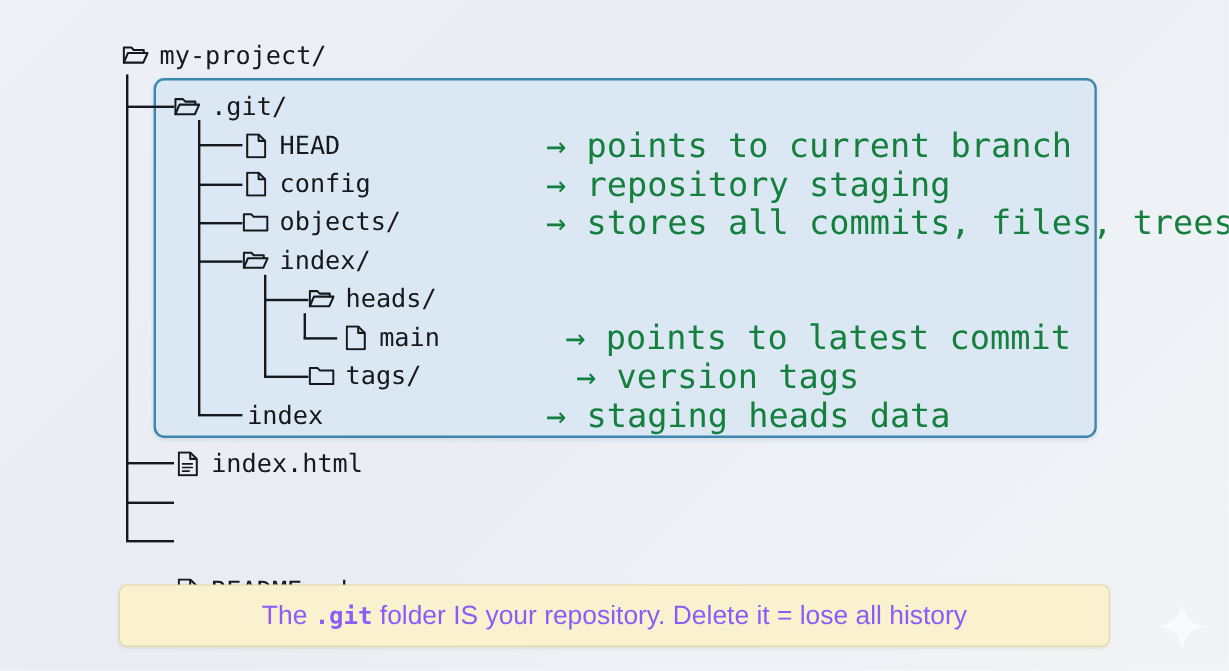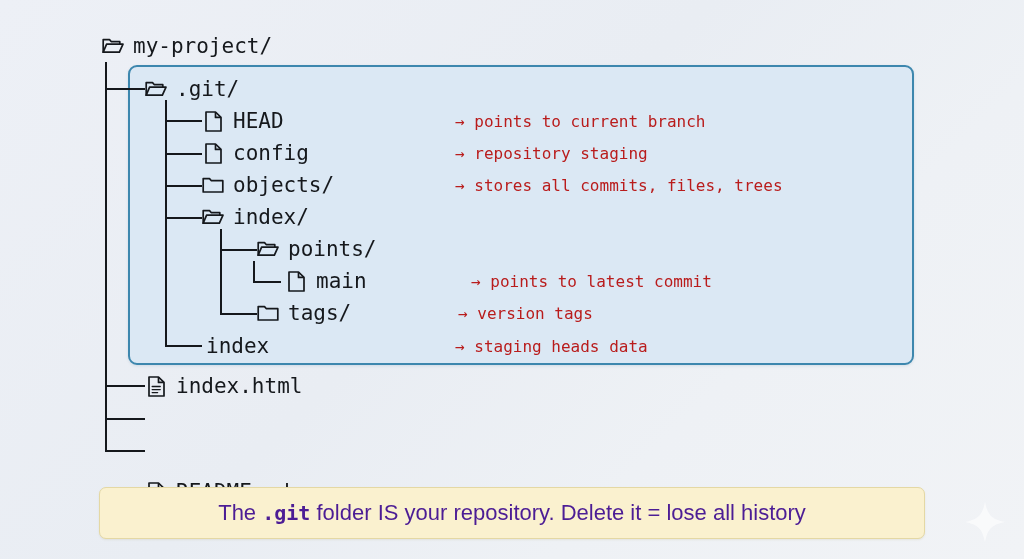--- a/index.html
+++ b/index.html
@@ -27,21 +27,21 @@
     font-family:"DejaVu Sans Mono",monospace;
     font-size:21px;color:#15181c;letter-spacing:0px;
   }
   .ico{
     width:22px;height:24px;margin-right:9px;flex:0 0 auto;
     display:inline-flex;align-items:center;justify-content:center;
   }
   .ico svg{display:block;}
   .annot{
     position:absolute;font-family:"DejaVu Sans Mono",monospace;
-    font-size:16px;color:#b91c1c;white-space:pre;height:32px;
+    font-size:28px;color:#15803d;white-space:pre;height:32px;
     display:flex;align-items:center;
   }
 
   
   .hlbox{
     position:absolute;left:128px;top:65px;width:782px;height:296px;
     background:#dbe8f4;border:2.5px solid #3d87ae;border-radius:9px;
     box-shadow:0 1px 3px rgba(40,90,130,.13);
   }
 
@@ -52,21 +52,21 @@
 
   
   .callout{
     position:absolute;left:99px;top:487px;width:824px;height:50px;
     background:#faf1cf;border:1.5px solid #e4d8a4;border-radius:7px;
     display:flex;align-items:center;justify-content:center;
     box-shadow:0 1px 2px rgba(150,130,60,.12);
   }
   .callout-text{
     font-family:"Liberation Sans",sans-serif;
-    font-size:22px;color:#4c1d95;white-space:pre;
+    font-size:22px;color:#8b5cf6;white-space:pre;
   }
   .callout-text .mono{
     font-family:"DejaVu Sans Mono",monospace;font-weight:bold;font-size:20px;
   }
 </style>
 </head>
 <body>
 
 <div class="stage">
 
@@ -155,21 +155,21 @@
       <span class="name">index/</span>
     </div>
 
     <div class="row" style="left:257px;top:233px;">
       <span class="ico">
         <svg width="22" height="18" viewBox="0 0 22 18">
             <path d="M1.2 15.2V2.6h6.3l1.9 2.1h8.4v2.3" fill="none" stroke="#15181c" stroke-width="1.7" stroke-linejoin="round" stroke-linecap="round"></path>
             <path d="M1.2 15.2 L4.6 7.2 H21 L17.4 15.2 Z" fill="none" stroke="#15181c" stroke-width="1.7" stroke-linejoin="round"></path>
           </svg>
       </span>
-      <span class="name">points/</span>
+      <span class="name">heads/</span>
     </div>
 
     <div class="row" style="left:285px;top:265px;">
       <span class="ico">
         <svg width="17" height="21" viewBox="0 0 17 21">
             <path d="M1 1h9.5L16 6.4V20H1Z" fill="none" stroke="#15181c" stroke-width="1.7" stroke-linejoin="round"></path>
             <path d="M10.5 1v5.4H16" fill="none" stroke="#15181c" stroke-width="1.7" stroke-linejoin="round"></path>
           </svg>
       </span>
       <span class="name">main</span>
@@ -208,21 +208,21 @@
             <path d="M4.2 10.5h8M4.2 13.6h8M4.2 16.6h5.4" stroke="#15181c" stroke-width="1.4" stroke-linecap="round"></path>
           </svg>
       </span>
       <span class="name">README.md</span>
     </div>
 
     <div class="annot" style="left:455px;top:105px;">→ points to current branch</div>
     <div class="annot" style="left:455px;top:137px;">→ repository staging</div>
     <div class="annot" style="left:455px;top:169px;">→ stores all commits, files, trees</div>
     <div class="annot" style="left:455px;top:265px;margin-left:16px;">→ points to latest commit</div>
-    <div class="annot" style="left:458px;top:297px;">→ version tags</div>
+    <div class="annot" style="left:480px;top:297px;">→ version tags</div>
     <div class="annot" style="left:455px;top:330px;">→ staging heads data</div>
 
   </div>
 
   <div class="callout">
     <span class="callout-text"><span>The </span><span class="mono">.git</span><span> folder IS your repository. Delete it = lose all history</span></span>
   </div>
 
   <div class="sparkle">
     <svg width="44" height="44" viewBox="0 0 44 44">

